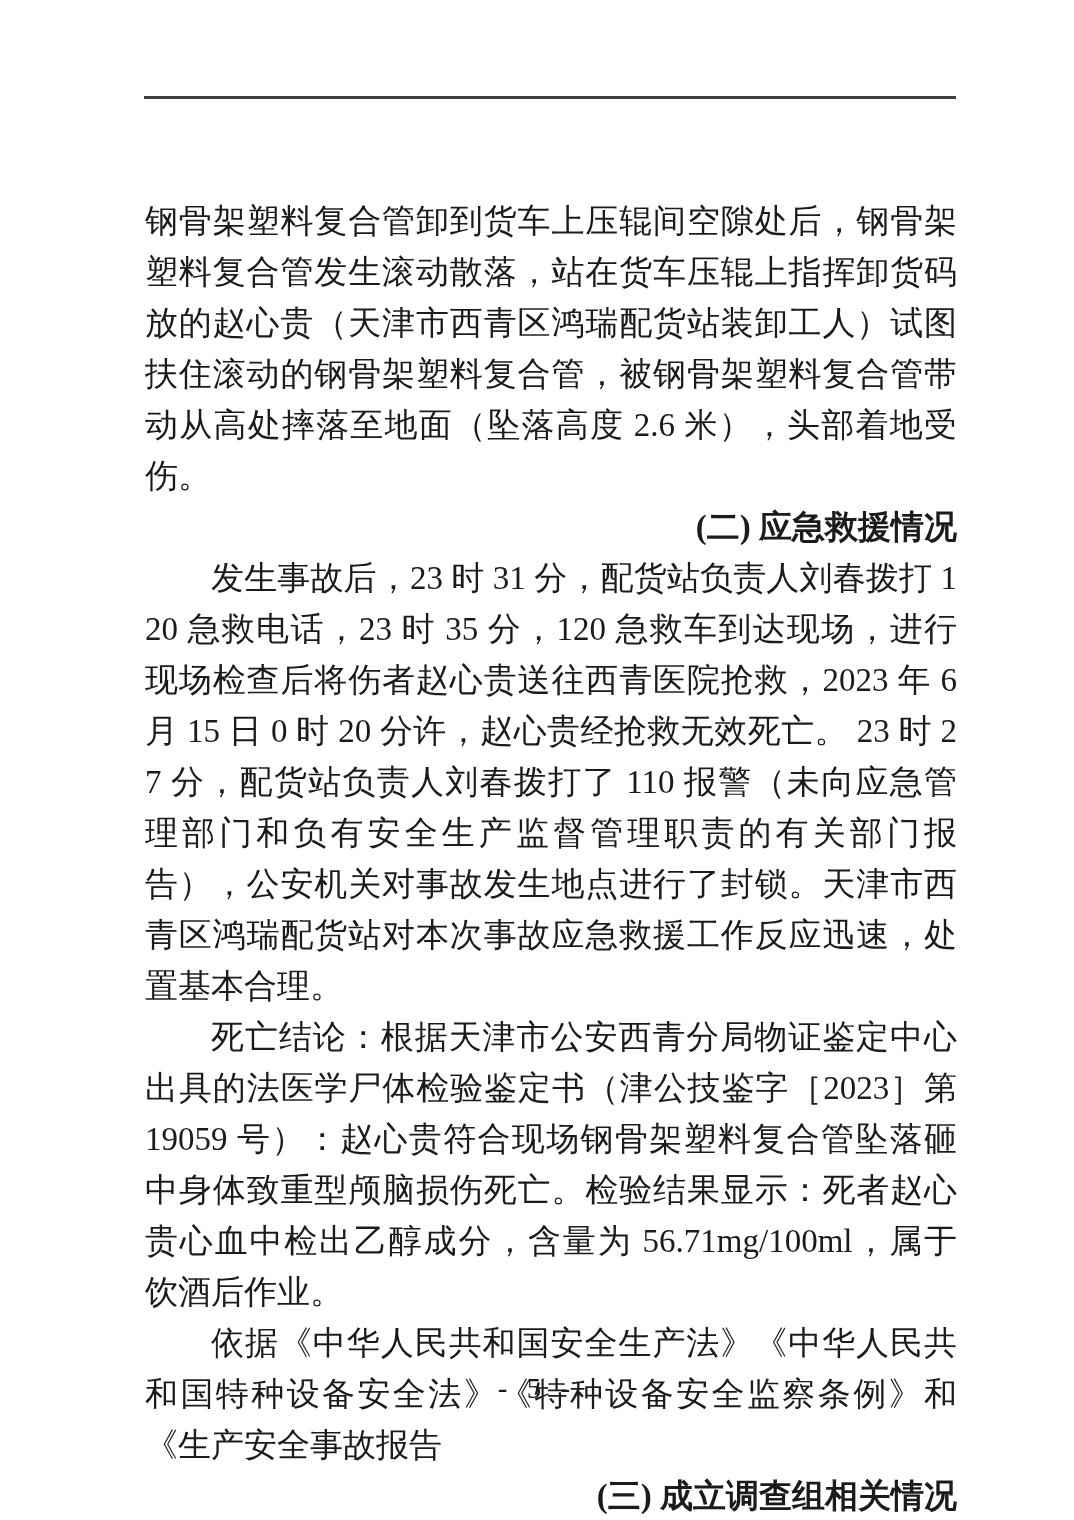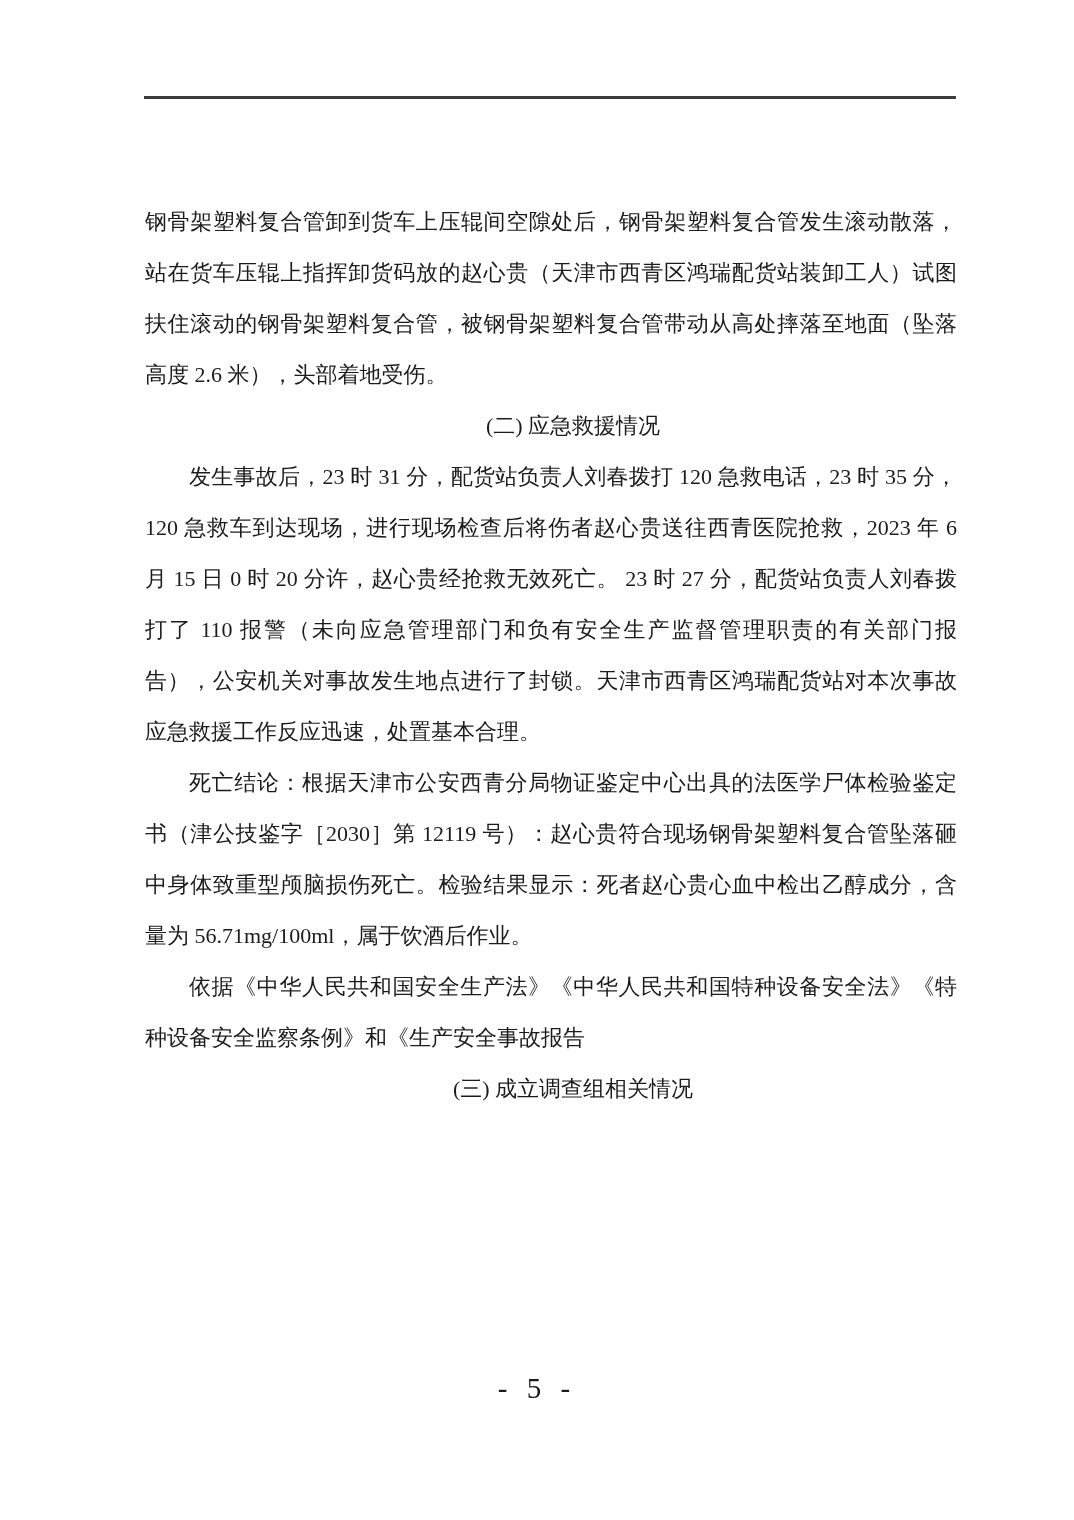--- a/index.html
+++ b/index.html
@@ -26,32 +26,32 @@
   }
   .doc-body {
     position: absolute;
     left: 145px;
     top: 196px;
     width: 812px;
   }
   p.para {
     margin: 0;
     padding: 0;
-    font-size: 22px;
+    font-size: 33px;
     line-height: 51px;
     text-align: justify;
     text-justify: inter-ideograph;
     word-break: break-all;
   }
   p.para.indent {
     text-indent: 2em;
   }
   p.para.heading {
-    font-weight: normal;
-    text-align: center;
+    font-weight: bold;
+    text-align: right;
   }
   .page-number {
     position: absolute;
     left: 0;
     right: 0;
     top: 1368px;
     text-align: center;
     font-size: 29px;
     line-height: 40px;
     color: #1b1b1b;
@@ -60,18 +60,18 @@
 </style>
 </head>
 <body>
 
 <div class="page">
   <div class="header-rule"></div>
   <div class="doc-body">
       <p class="para">钢骨架塑料复合管卸到货车上压辊间空隙处后，钢骨架塑料复合管发生滚动散落，站在货车压辊上指挥卸货码放的赵心贵（天津市西青区鸿瑞配货站装卸工人）试图扶住滚动的钢骨架塑料复合管，被钢骨架塑料复合管带动从高处摔落至地面（坠落高度 2.6 米），头部着地受伤。</p>
       <p class="para heading indent">(二) 应急救援情况</p>
       <p class="para indent">发生事故后，23 时 31 分，配货站负责人刘春拨打 120 急救电话，23 时 35 分，120 急救车到达现场，进行现场检查后将伤者赵心贵送往西青医院抢救，2023 年 6 月 15 日 0 时 20 分许，赵心贵经抢救无效死亡。 23 时 27 分，配货站负责人刘春拨打了 110 报警（未向应急管理部门和负有安全生产监督管理职责的有关部门报告），公安机关对事故发生地点进行了封锁。天津市西青区鸿瑞配货站对本次事故应急救援工作反应迅速，处置基本合理。</p>
-      <p class="para indent">死亡结论：根据天津市公安西青分局物证鉴定中心出具的法医学尸体检验鉴定书（津公技鉴字［2030］第 12119 号）：赵心贵符合现场钢骨架塑料复合管坠落砸中身体致重型颅脑损伤死亡。检验结果显示：死者赵心贵心血中检出乙醇成分，含量为 56.71mg/100ml，属于饮酒后作业。</p>
+      <p class="para indent">死亡结论：根据天津市公安西青分局物证鉴定中心出具的法医学尸体检验鉴定书（津公技鉴字［2023］第 19059 号）：赵心贵符合现场钢骨架塑料复合管坠落砸中身体致重型颅脑损伤死亡。检验结果显示：死者赵心贵心血中检出乙醇成分，含量为 56.71mg/100ml，属于饮酒后作业。</p>
       <p class="para indent">依据《中华人民共和国安全生产法》《中华人民共和国特种设备安全法》《特种设备安全监察条例》和《生产安全事故报告</p>
       <p class="para heading indent">(三) 成立调查组相关情况</p>
     </div>
   <div class="page-number">- 5 -</div>
 </div>
 
 </body></html>

